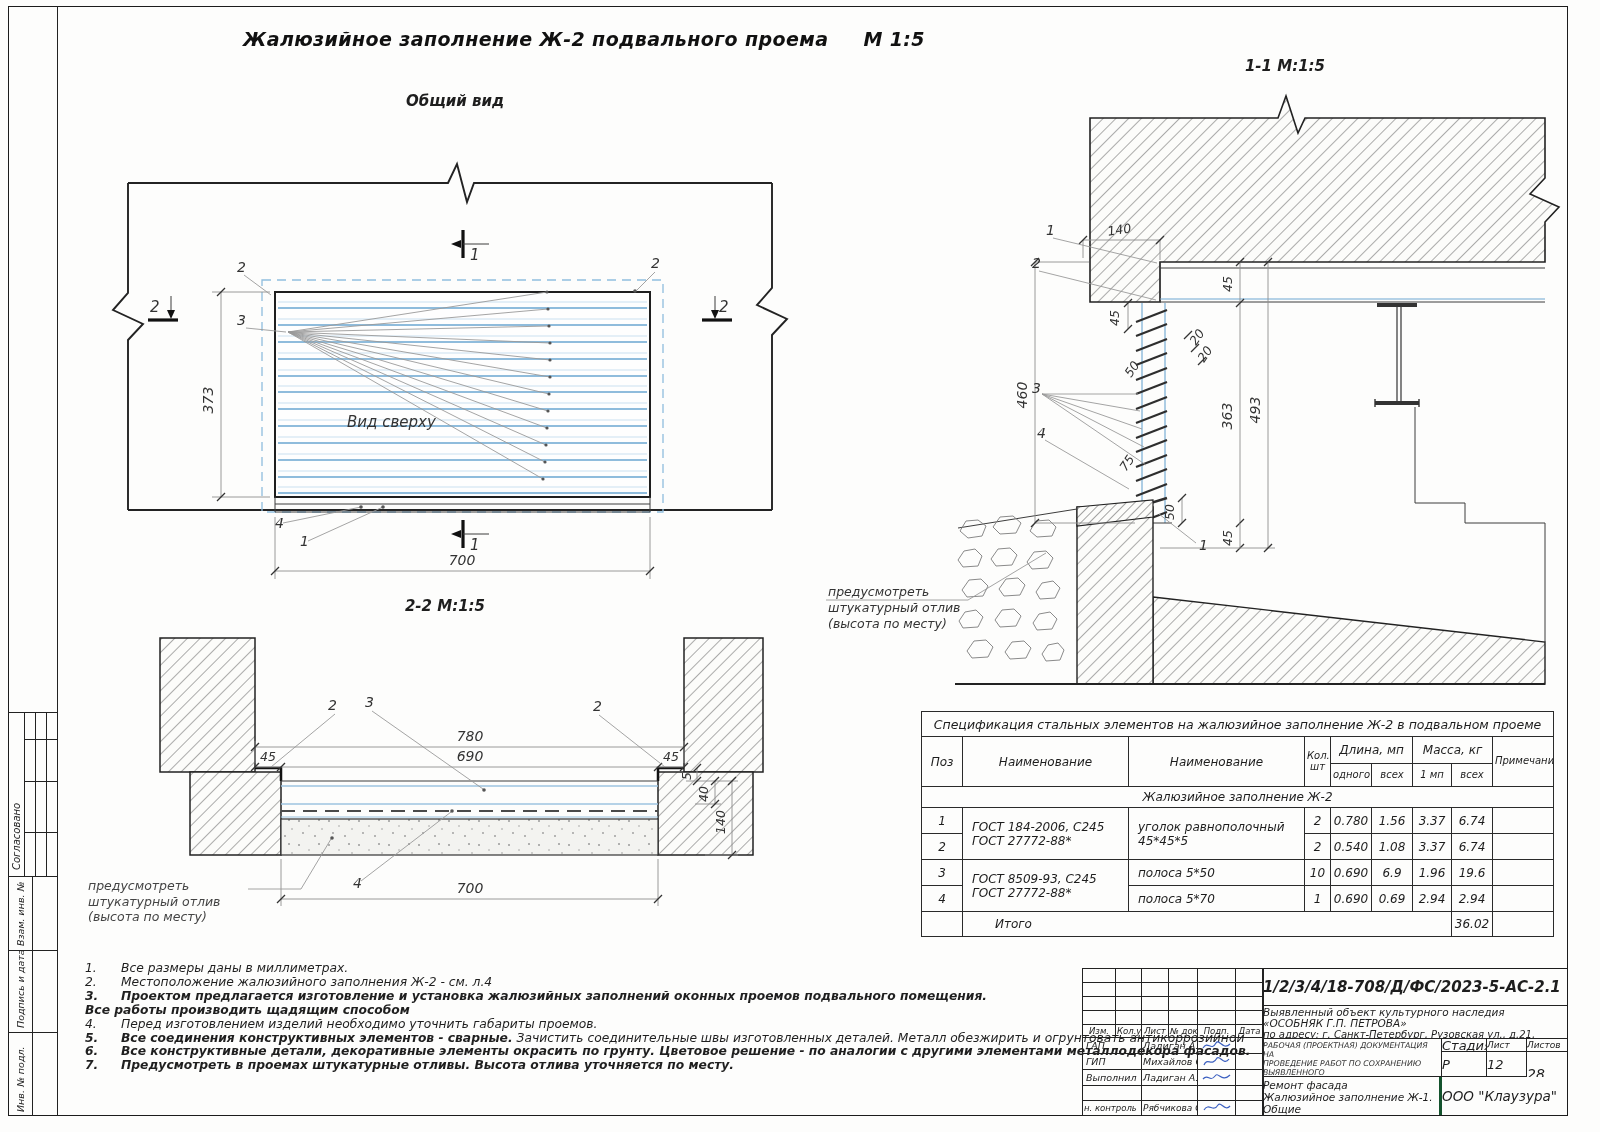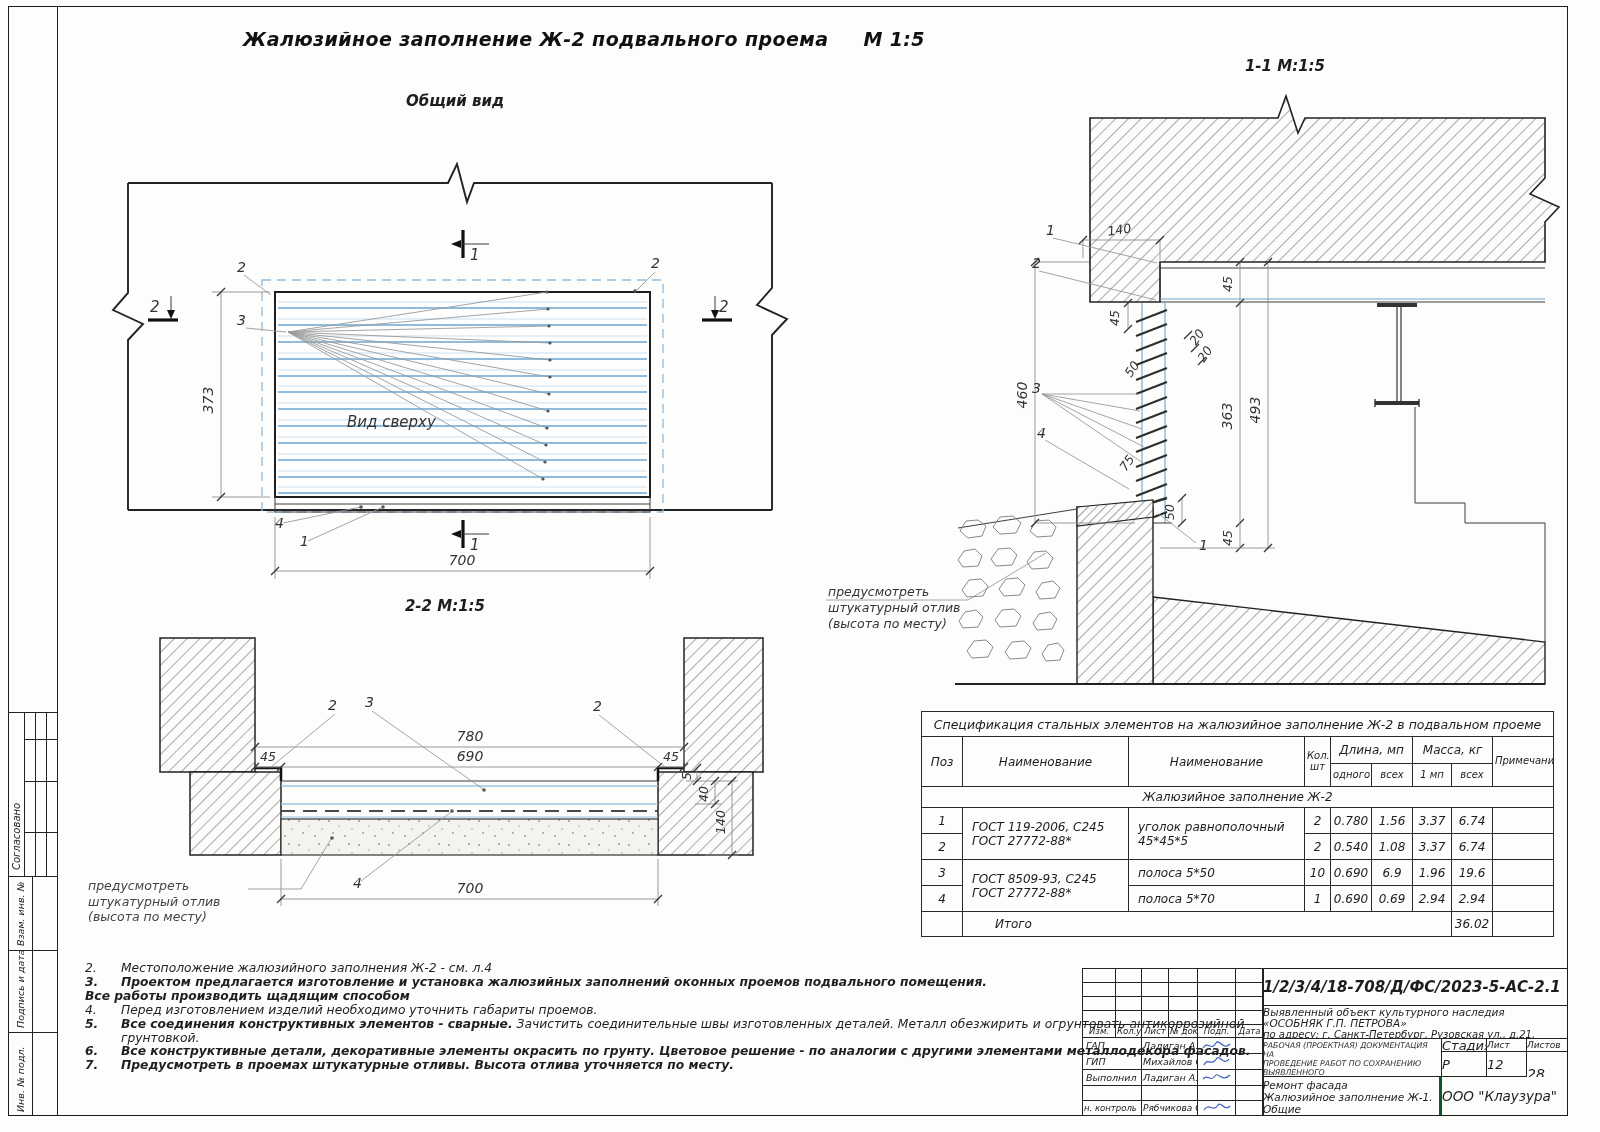--- a/index.html
+++ b/index.html
@@ -505,21 +505,21 @@
       <td class="sm">одного</td>
           <td class="sm">всех</td>
       <td class="sm">1 мп</td>
           <td class="sm">всех</td>
     </tr>
     <tr class="h20">
           <td colspan="9">Жалюзийное заполнение Ж-2</td>
         </tr>
     <tr class="h25">
       <td>1</td>
-      <td rowspan="2" class="lft"><span>ГОСТ 119-2006, С245</span><br><span>ГОСТ 27772-88*</span></td>
+      <td rowspan="2" class="lft"><span>ГОСТ 184-2006, С245</span><br><span>ГОСТ 27772-88*</span></td>
       <td rowspan="2" class="lft">уголок равнополочный 45*45*5</td>
       <td>2</td>
           <td>0.780</td>
           <td>1.56</td>
       <td>3.37</td>
           <td>6.74</td>
           <td></td>
     </tr>
     <tr class="h25">
       <td>2</td>
@@ -554,26 +554,26 @@
     <tr class="h24">
       <td></td>
           <td colspan="6" class="itg">Итого</td>
       <td>36.02</td>
           <td></td>
     </tr>
   </tbody>
     </table>
 
   <div class="ab notes" style="left:85px;top:962px;width:990px;">
+    <div><span class="num">1.</span><span>Все размеры даны в миллиметрах.</span></div>
     <div><span class="num">2.</span><span>Местоположение жалюзийного заполнения Ж-2 - см. л.4</span></div>
     <div class="b"><span class="num">3.</span><span>Проектом предлагается изготовление и установка жалюзийных заполнений оконных проемов подвального помещения.</span></div>
     <div class="b"><span>Все работы производить щадящим способом</span></div>
     <div><span class="num">4.</span><span>Перед изготовлением изделий необходимо уточнить габариты проемов.</span></div>
     <div><span class="num b">5.</span><span class="b">Все соединения конструктивных элементов - сварные.</span><span> Зачистить соединительные швы изготовленных деталей. Металл обезжирить и огрунтовать антикоррозийной</span></div>
-    <div><span class="num"></span><span>грунтовкой.</span></div>
     <div class="b"><span class="num">6.</span><span>Все конструктивные детали, декоративные элементы окрасить по грунту. Цветовое решение - по аналогии с другими элементами металлодекора фасадов.</span></div>
     <div class="b"><span class="num">7.</span><span>Предусмотреть в проемах штукатурные отливы. Высота отлива уточняется по месту.</span></div>
   </div>
 
   <div class="ab" style="left:1082px;top:968px;width:486px;height:148px;border:1.6px solid #1c1c1c;box-sizing:border-box;">
     <table class="stamp ab" style="left:-1px;top:-1px;width:181px;">
       <colgroup>
           <col style="width:33px">
           <col style="width:26px">
           <col style="width:27px">

